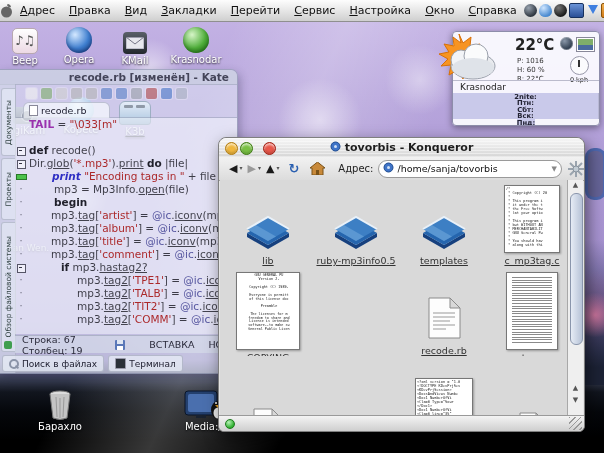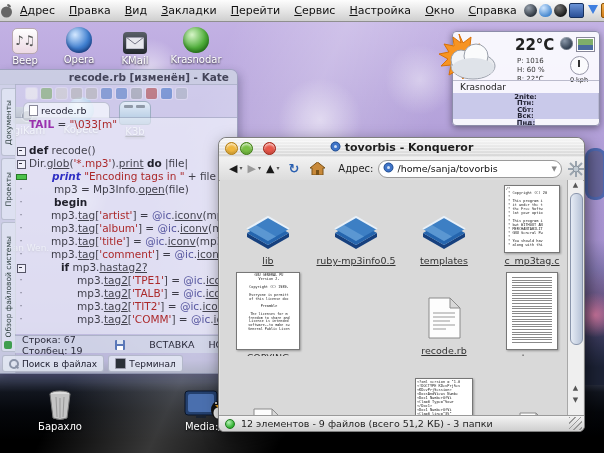--- a/index.html
+++ b/index.html
@@ -721,18 +721,17 @@
         </div>
       </div>
     <div class="qscroll">
       <span class="sarr top">▲</span>
       <div class="sthumb"></div>
       <span class="sarr b1">▲</span>
       <span class="sarr b2">▼</span>
     </div>
     <div class="qstatus">
       <span class="qled"></span>
-      <span>12 элементов - 9 файлов (всего 51,2 КБ) - 3 папки</span>
       <span class="qgrip"></span>
     </div>
   </div>
 
 </div>
 
 </body></html>

